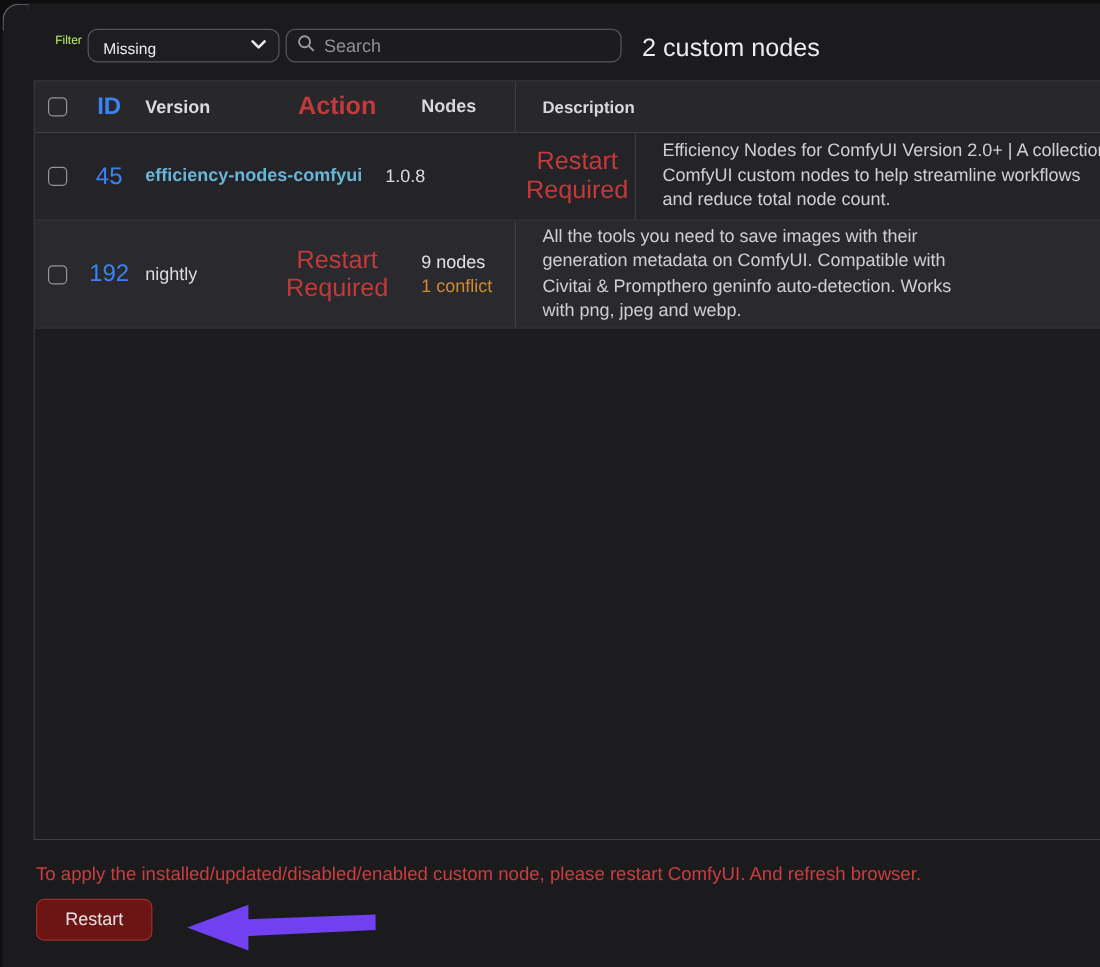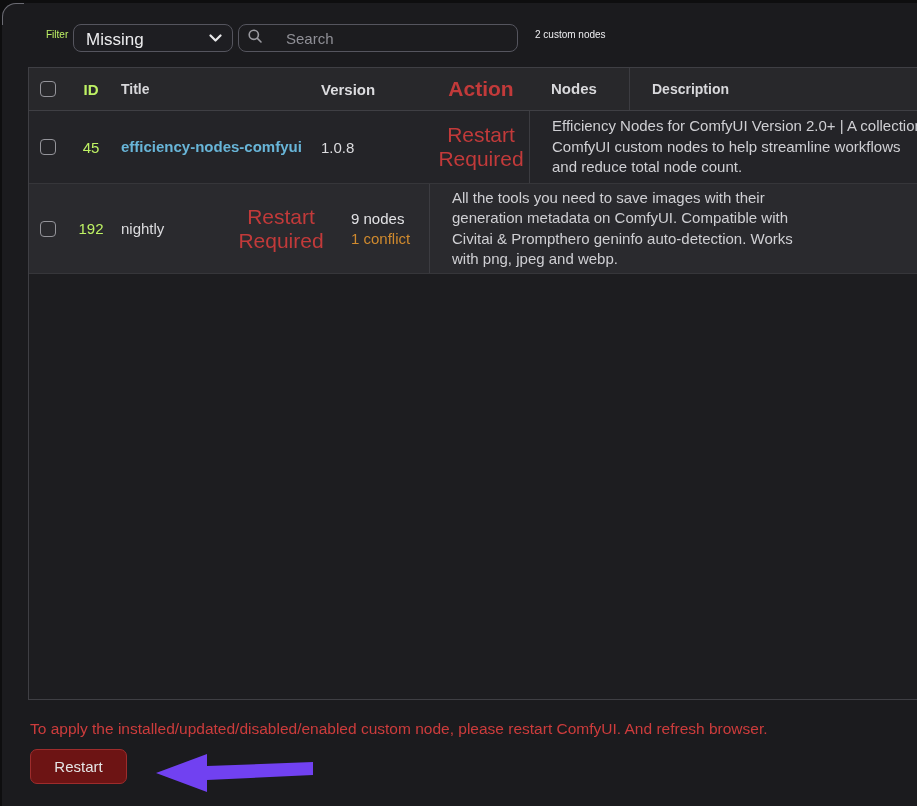--- a/index.html
+++ b/index.html
@@ -10,42 +10,42 @@
   .corner { position:absolute; left:2px; top:3px; width:22px; height:22px;
             border-top-left-radius:14px; border-top:1px solid #6a6a72;
             border-left:1px solid #6a6a72; z-index:5; }
 
   
   .filter-label { position:absolute; left:30px; top:29px; font-size:10px; color:#bef264; z-index:3;margin-left:16px; }
   .dropdown { position:absolute; left:73px; top:24px; width:160px; height:28px;
               border:1px solid #55555e; border-radius:8px; background:#1e1e22;
               display:flex; align-items:center; justify-content:space-between;
               padding:0 10px 0 12px; z-index:3; cursor:pointer; }
-  .dropdown .val { font-size:17px; color:#ececee; position:relative; top:2px; }
+  .dropdown .val { font-size:13px; color:#ececee; position:relative; top:2px; }
   .searchbox { position:absolute; left:238px; top:24px; width:280px; height:28px;
                border:1px solid #55555e; border-radius:8px; background:#1c1c1f;
                display:flex; align-items:center; padding:0 8px; z-index:3; }
   .searchbox input { flex:1; background:transparent; border:none; outline:none;
-                     font-size:15px; color:#e7e7ea; margin-left:23px;
+                     font-size:15px; color:#e7e7ea; margin-left:7px;
                      font-family:"Liberation Sans","DejaVu Sans",sans-serif; }
   .searchbox input::placeholder { color:#8f8f96; }
-  .count { position:absolute; left:535px; top:29px; font-size:10px; color:#ededf0; z-index:3; }
+  .count { position:absolute; left:535px; top:29px; font-size:21px; color:#ededf0; z-index:3; }
 
   
   .table { position:absolute; left:28px; top:67px; width:1062px; height:633px;
            border:1px solid #3f3f44; display:flex; flex-direction:column; z-index:3; }
   .trow { display:flex; align-items:center; width:100%; }
   .thead { height:43px; background:#28282b; border-bottom:1px solid #3f3f44;
            font-weight:700; font-size:14px; color:#d8d8db; }
   .r1 { height:73px; background:#242428; border-bottom:1px solid #36363a; }
   .r2 { height:90px; background:#2a2a2e; border-bottom:1px solid #36363a; }
   .filler { flex:1; background:#1d1d20; }
   .c { flex:none; }
   .c-check { width:40px; padding-left:11px; }
-  .c-id { width:44px; text-align:center; font-size:15px; color:#bef264; }
+  .c-id { width:44px; text-align:center; font-size:20px; color:#3b82f6; }
   .c-title { width:200px; padding-left:8px; }
   .c-version { width:120px; padding-left:8px; font-size:15px; color:#dcdcdf; }
   .c-action { width:96px; text-align:center; font-size:21px; color:var(--action-required-red,#c23a3a); }
   .c-nodes { width:100px; padding-left:22px; font-size:15px; line-height:20px; }
   .c-desc { width:460px; padding-left:22px; border-left:1px solid #3c3c41;
             align-self:stretch; display:flex; flex-direction:column; justify-content:center;
             font-size:15px; line-height:20.5px; color:#cfcfd3; }
   .c-desc div { white-space:nowrap; }
   .nodes-n { color:#e2e2e5; }
   .nodes-c { color:var(--conflict-orange,#d08a2e); }
@@ -91,21 +91,20 @@
   <input type="text" placeholder="Search" style="">
 </div>
 <span class="count">2 custom nodes</span>
 
 <div class="table">
   <div class="trow thead">
     <div class="c c-check">
         <div class="checkbox"></div>
       </div>
     <div class="c c-id">ID</div>
-    <div class="c c-title">Title</div>
     <div class="c c-version">Version</div>
     <div class="c c-action">Action</div>
     <div class="c c-nodes">Nodes</div>
     <div class="c c-desc" style="justify-content:center;font-weight:700;font-size:14px;color:#d8d8db;">
       <div>Description</div>
     </div>
   </div>
 
   <div class="trow r1">
     <div class="c c-check">

